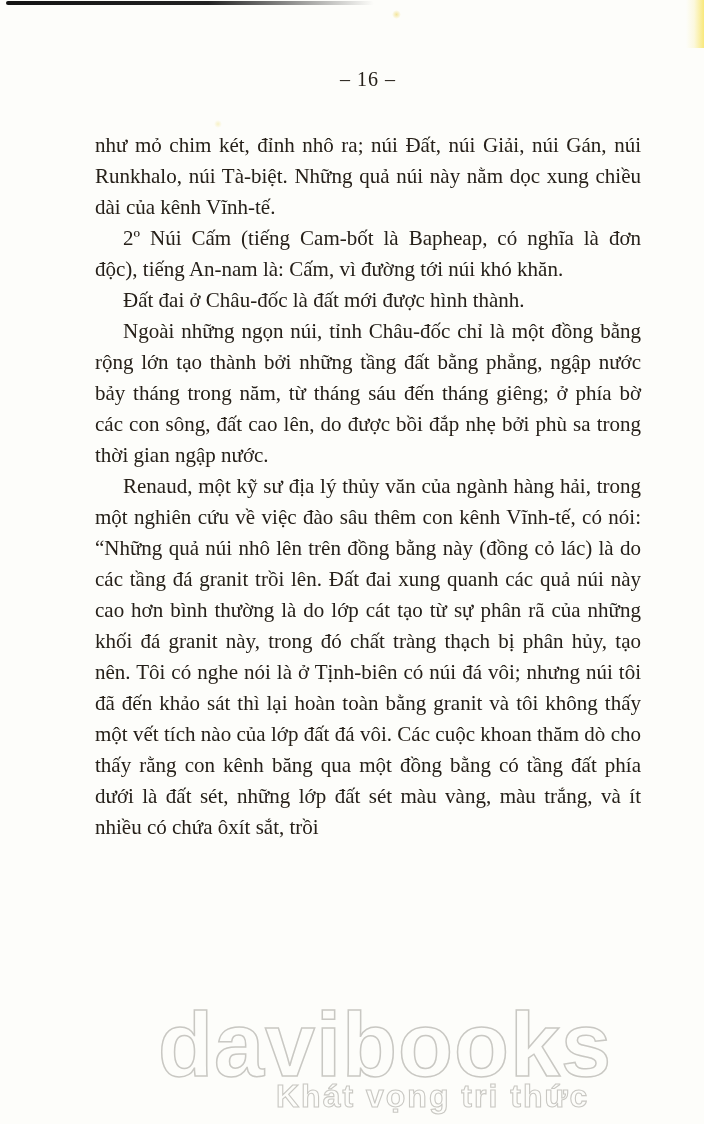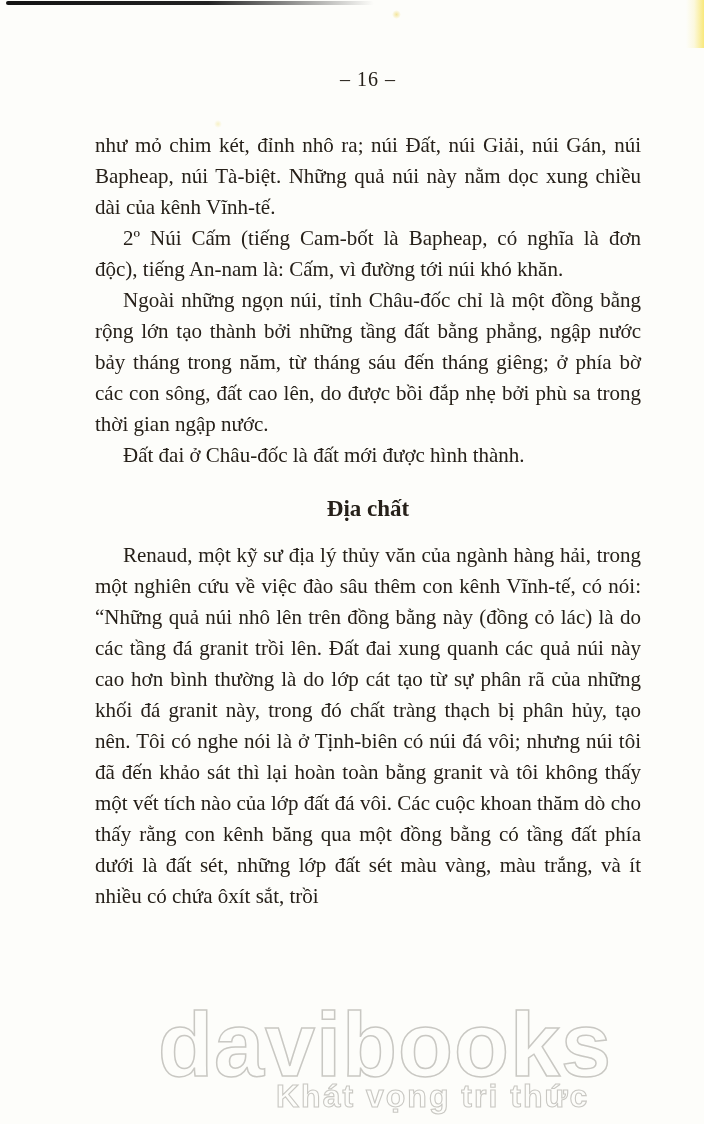--- a/index.html
+++ b/index.html
@@ -74,25 +74,24 @@
 <div class="page">
 
   <div class="scan-line"></div>
   <div class="corner-stain"></div>
   <div class="speck speck-1"></div>
   <div class="speck speck-2"></div>
 
   <div class="page-number">– 16 –</div>
 
   <div class="text-block" id="text-flow">
-      <p class="para"><span>như mỏ chim két, đỉnh nhô ra; núi </span><span class="it">Đất</span><span>, núi </span><span class="it">Giải</span><span>, núi </span><span class="it">Gán</span><span>, núi </span><span class="it">Bapheap</span><span>, núi Tà-biệt. Những quả núi này nằm dọc xung chiều dài của kênh Vĩnh-tế.</span></p>
+      <p class="para"><span>như mỏ chim két, đỉnh nhô ra; núi </span><span class="it">Đất</span><span>, núi </span><span class="it">Giải</span><span>, núi </span><span class="it">Gán</span><span>, núi </span><span class="it">Runkhalo</span><span>, núi Tà-biệt. Những quả núi này nằm dọc xung chiều dài của kênh Vĩnh-tế.</span></p>
       <p class="para indent"><span>2º Núi </span><span class="it">Cấm</span><span> (tiếng Cam-bốt là Bapheap, có nghĩa là đơn độc), tiếng An-nam là: </span><span class="it">Cấm</span><span>, vì đường tới núi khó khăn.</span></p>
+      <p class="para indent"><span>Đất đai ở Châu-đốc là đất mới được hình thành.</span></p>
       <p class="para indent"><span>Ngoài những ngọn núi, tỉnh Châu-đốc chỉ là một đồng bằng rộng lớn tạo thành bởi những tầng đất bằng phẳng, ngập nước bảy tháng trong năm, từ tháng sáu đến tháng giêng; ở phía bờ các con sông, đất cao lên, do được bồi đắp nhẹ bởi phù sa trong thời gian ngập nước.</span></p>
-      <p class="para indent"><span>Đất đai ở Châu-đốc là đất mới được hình thành.</span></p>
-      <div class="heading">Địa chất</div>
       <p class="para indent"><span>Renaud, một kỹ sư địa lý thủy văn của ngành hàng hải, trong một nghiên cứu về việc đào sâu thêm con kênh Vĩnh-tế, có nói: “Những quả núi nhô lên trên đồng bằng này (đồng cỏ lác) là do các tầng đá granit trồi lên. Đất đai xung quanh các quả núi này cao hơn bình thường là do lớp cát tạo từ sự phân rã của những khối đá granit này, trong đó chất tràng thạch bị phân hủy, tạo nên. Tôi có nghe nói là ở Tịnh-biên có núi đá vôi; nhưng núi tôi đã đến khảo sát thì lại hoàn toàn bằng granit và tôi không thấy một vết tích nào của lớp đất đá vôi. Các cuộc khoan thăm dò cho thấy rằng con kênh băng qua một đồng bằng có tầng đất phía dưới là đất sét, những lớp đất sét màu vàng, màu trắng, và ít nhiều có chứa ôxít sắt, trồi</span></p>
     </div>
 
   <div class="watermark">
     <div class="wm-brand">davibooks</div>
     <div class="wm-tagline">Khát vọng tri thức</div>
   </div>
 
 </div>
 

